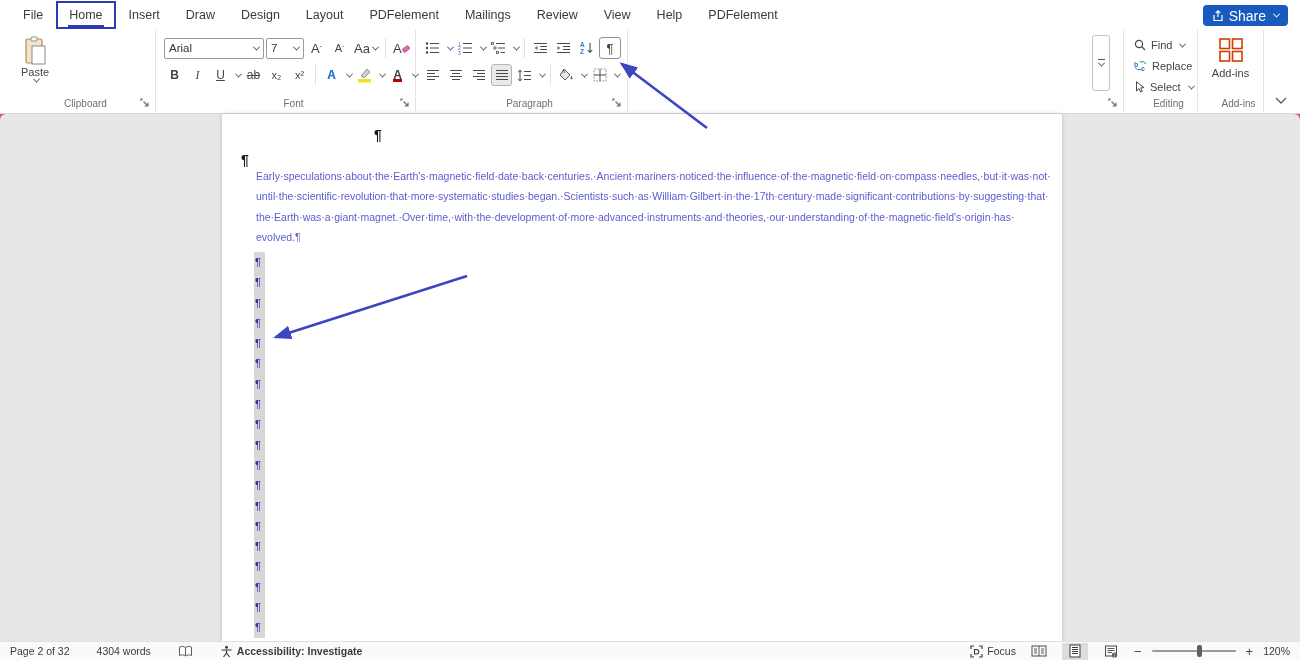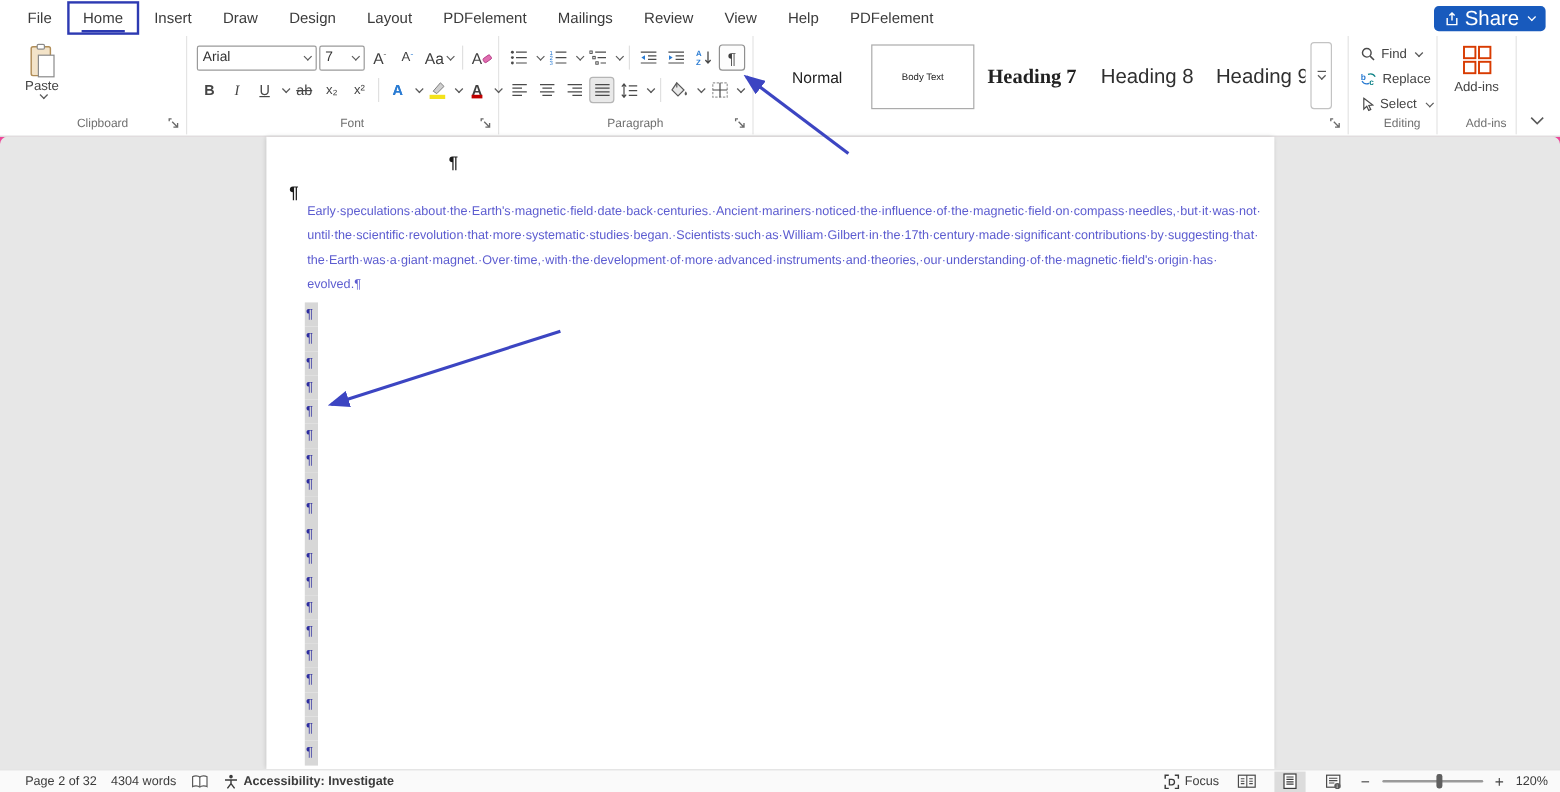--- a/index.html
+++ b/index.html
@@ -11,21 +11,21 @@
   .menubar { position:absolute; top:0; left:0; width:1300px; height:30px; background:#fff;
     display:flex; align-items:center; }
   .tabs { display:flex; align-items:center; padding-left:10px; height:30px; }
   .tab { position:relative; padding:0 13px; font-size:12.5px; color:#3b3b3b; line-height:28px;
     height:28px; cursor:pointer; }
   .tab.active { outline:2.5px solid #2d3ab2; outline-offset:-2px; font-weight:400; }
   .tab.active::after { content:""; position:absolute; left:12px; right:12px; bottom:2px;
     height:2.5px; background:#2d3ab2; }
   .share { position:absolute; right:12px; top:5px; height:21px; background:#185abd; color:#fff;
     border:none; border-radius:4px; display:flex; align-items:center; gap:5px; padding:0 9px;
-    font-size:17px; font-family:inherit; cursor:pointer; }
+    font-size:14px; font-family:inherit; cursor:pointer; }
   .chev { display:inline-block; width:5px; height:5px; border-right:1.3px solid #5a5a5a;
     border-bottom:1.3px solid #5a5a5a; transform:rotate(45deg) translate(-1px,-1px); margin-left:3px; }
   .chev.white { border-color:#fff; }
 
   
   .ribbon { position:absolute; top:30px; left:0; width:1300px; height:84px; background:#fff;
     border-bottom:1px solid #d8d8d8; }
   .grp { position:absolute; top:0; height:82px; border-right:1px solid #e4e4e4; }
   .grp-label { position:absolute; bottom:3px; left:16px; right:0; text-align:center; font-size:10px;
     color:#6f6f6f; }
@@ -100,21 +100,21 @@
   .pilmark { display:block; width:11px; height:20.3px; line-height:20.5px; background:#d7d7d7;
     color:#2d2da0; font-size:11px; padding-left:1px; }
 
   
   .overlay { position:absolute; top:0; left:0; width:1300px; height:660px; pointer-events:none;
     z-index:60; }
 
   
   .statusbar { position:absolute; top:641px; left:0; width:1300px; height:19px; background:#fafafa;
     border-top:1px solid #e0e0e0; display:flex; align-items:center; font-size:10.5px; color:#3b3b3b; }
-  .sb-left { display:flex; align-items:center; gap:12px; padding-left:21px; }
+  .sb-left { display:flex; align-items:center; gap:27px; padding-left:10px; }
   .sb-right { margin-left:auto; display:flex; align-items:center; gap:10px; padding-right:10px; }
   .sb-item { display:flex; align-items:center; gap:4px; cursor:pointer; }
   .sb-bold { font-weight:bold; }
   .viewbtn { width:26px; height:17px; display:flex; align-items:center; justify-content:center;
     cursor:pointer; }
   .viewbtn.sel { background:#dcdcdc; }
   .zoom-track { position:relative; width:84px; height:2px; background:#9a9a9a; border-radius:1px;
     cursor:pointer; }
   .zoom-handle { position:absolute; left:54%; top:-5px; width:5px; height:12px; background:#5f5f5f;
     border-radius:2px; }
@@ -351,37 +351,20 @@
         </span>
           <span class="chev"></span>
       </div>
       <div class="grp-label">Paragraph</div>
       <svg class="launcher" viewBox="0 0 10 10">
         <path d="M1 3 V1 H3 M3.5 3.5 L8 8 M8 4.5 V8 H4.5" fill="none" stroke="#6a6a6a" stroke-width="1.1"></path>
       </svg>
     </section>
 
     <section class="grp g-styles">
-      <div class="gallery">
-        <div class="sty sty-normal">
-          <span>Normal</span>
-        </div>
-        <div class="sty sty-body">
-          <span>Body Text</span>
-        </div>
-        <div class="sty sty-h7">
-          <span>Heading 7</span>
-        </div>
-        <div class="sty sty-h8">
-          <span>Heading 8</span>
-        </div>
-        <div class="sty sty-h9">
-          <span>Heading 9</span>
-        </div>
-      </div>
       <div class="gal-more">
         <span class="line"></span>
           <span class="chev" style="margin:0;"></span>
       </div>
       <svg class="launcher" viewBox="0 0 10 10">
         <path d="M1 3 V1 H3 M3.5 3.5 L8 8 M8 4.5 V8 H4.5" fill="none" stroke="#6a6a6a" stroke-width="1.1"></path>
       </svg>
     </section>
 
     <section class="grp g-edit">

